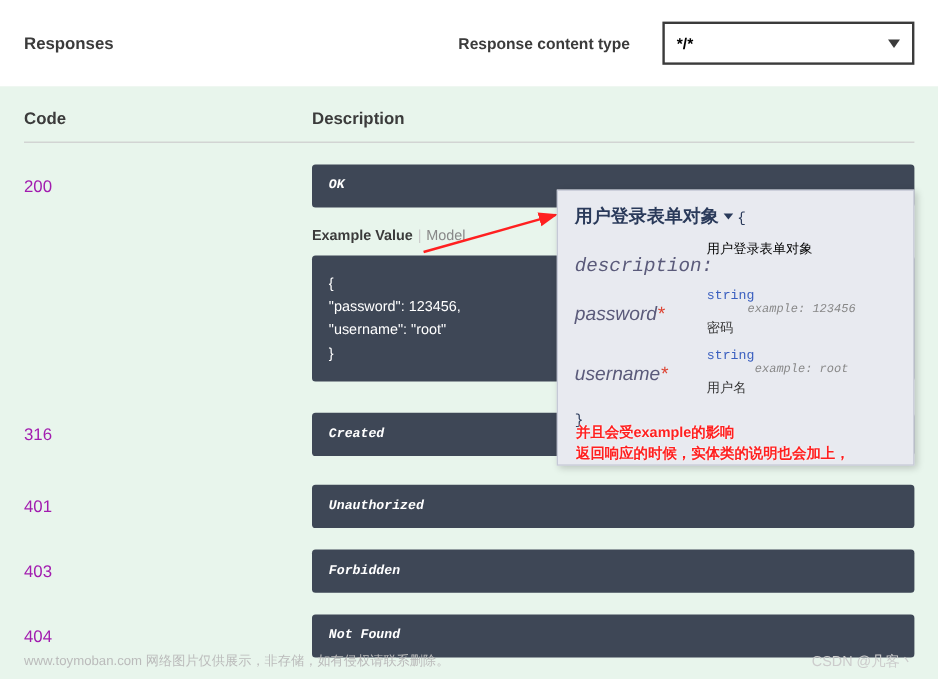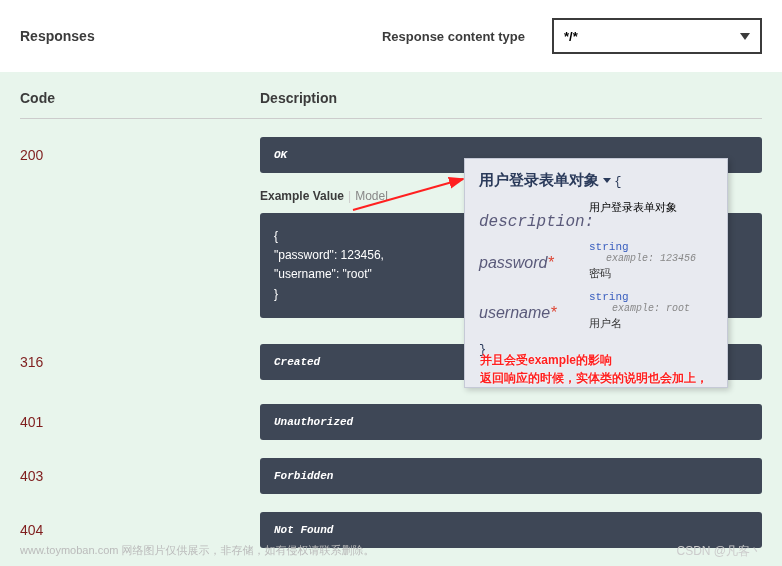--- a/index.html
+++ b/index.html
@@ -11,33 +11,33 @@
     .content-type-label { font-weight: bold; font-size: 13px; color: #3b3b3b; }
     .content-type-select { width: 210px; height: 36px; border: 2px solid #3b3b3b; padding: 0 10px; display: flex; justify-content: space-between; align-items: center; font-weight: bold; font-size: 13px; cursor: pointer; }
     .chevron-down { width: 0; height: 0; border-left: 5px solid transparent; border-right: 5px solid transparent; border-top: 7px solid #3b3b3b; }
     
     .responses-area { background: #e8f5ec; padding: 0 20px 20px; }
     .responses-header { display: flex; padding: 18px 0 12px; border-bottom: 1px solid #ccc; margin-bottom: 18px; }
     .code-col-header { width: 240px; font-weight: bold; font-size: 14px; color: #3b3b3b; }
     .desc-col-header { flex: 1; font-weight: bold; font-size: 14px; color: #3b3b3b; }
     
     .response-row { display: flex; align-items: flex-start; margin-bottom: 8px; }
-    .code-col { width: 240px; font-size: 14px; color: #7f1d1d; padding-top: 10px; }
+    .code-col { width: 240px; font-size: 14px; color: #a21caf; padding-top: 10px; }
     .desc-col { flex: 1; }
     
     .desc-box { background: #3e4756; color: #fff; border-radius: 3px; padding: 12px 14px; font-family: 'Courier New', monospace; font-style: italic; font-weight: bold; font-size: 11px; }
     
     .example-tabs { display: flex; gap: 4px; margin: 16px 0 10px; font-size: 12px; }
     .tab-active { font-weight: bold; color: #3b3b3b; }
     .tab-sep { color: #ccc; }
     .tab-inactive { color: #888; }
     
     .code-block { background: #3e4756; color: #fff; border-radius: 3px; padding: 14px; font-family: 'Courier New', monospace; font-size: 12px; line-height: 1.6; margin-bottom: 18px; }
     
-    .tooltip { position: absolute; left: 464px; top: 158px; width: 264px; background: #e8eaf0; border: 1px solid #c5c9d6; box-shadow: 2px 2px 6px rgba(0,0,0,0.2); padding: 12px 14px 30px; font-size: 12px; z-index: 10; }
+    .tooltip { position: absolute; left: 464px; top: 158px; width: 298px; background: #e8eaf0; border: 1px solid #c5c9d6; box-shadow: 2px 2px 6px rgba(0,0,0,0.2); padding: 12px 14px 30px; font-size: 12px; z-index: 10; }
     .tooltip-title { font-size: 15px; font-weight: bold; color: #2a3a5a; display: inline-flex; align-items: center; gap: 4px; }
     .tooltip-title-chev { width: 0; height: 0; border-left: 4px solid transparent; border-right: 4px solid transparent; border-top: 5px solid #2a3a5a; }
     .brace { color: #2a3a5a; font-family: 'Courier New', monospace; }
     .tooltip-row { display: flex; margin-top: 10px; }
     .tooltip-key { width: 110px; font-family: 'Courier New', monospace; font-style: italic; color: #5a5a7a; font-size: 16px; margin-top: 13px; }
     .tooltip-val { flex: 1; font-size: 11px; }
     .required-star { color: #d43; }
     .type-string { color: #3a5fbf; font-family: 'Courier New', monospace; }
     .example-text { font-family: 'Courier New', monospace; font-style: italic; color: #888; font-size: 10px; text-align: center; }
     .field-desc { color: #333; margin-top: 2px; }

